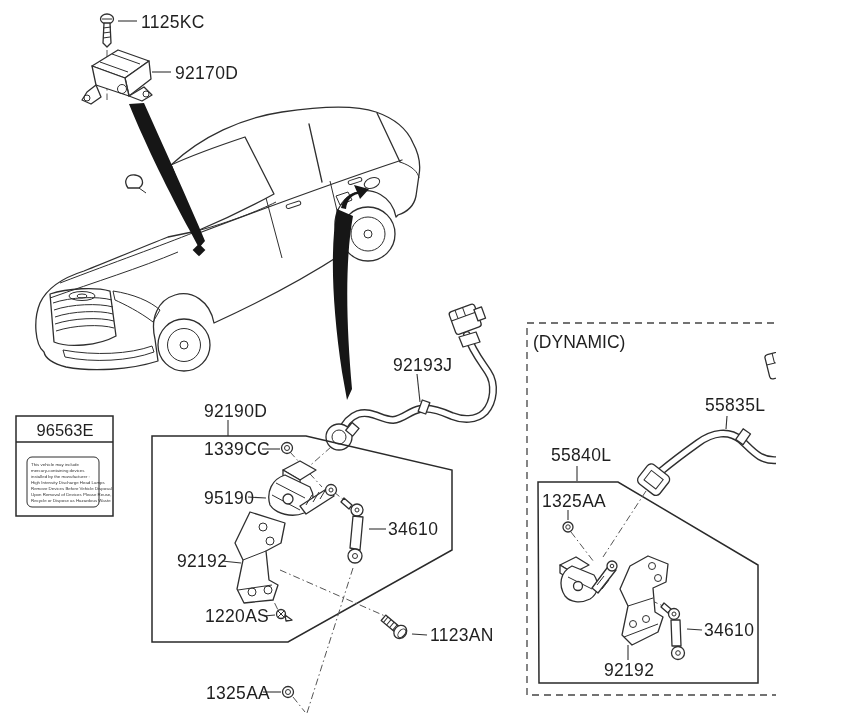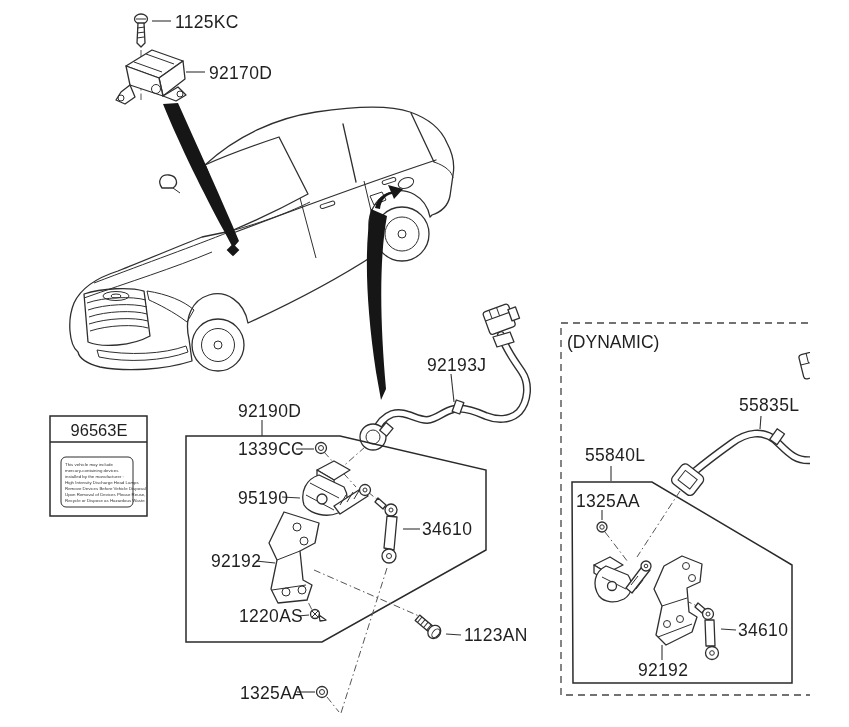--- a/index.html
+++ b/index.html
@@ -1,17 +1,17 @@
 <!DOCTYPE html>
 <html><head>
 <meta charset="utf-8">
 <style>
   html,body{margin:0;padding:0;background:#ffffff;}
   .page{position:relative;width:776px;height:727px;background:#fff;overflow:hidden;
-        font-family:"Liberation Sans", sans-serif;margin-left:34px;}
+        font-family:"Liberation Sans", sans-serif;}
   svg{position:absolute;left:0;top:0;}
   svg text{font-family:"Liberation Sans", sans-serif;fill:#1f1f1f;}
   .part-label{font-size:17.5px;letter-spacing:.3px;}
   .dyn-title{font-size:17.5px;}
   .label-title{font-size:16.5px;}
   .fineprint{font-size:4.4px;fill:#333;}
   .ln{stroke:#2f2f2f;fill:none;stroke-width:1.3;stroke-linecap:round;stroke-linejoin:round;}
   .lnf{stroke:#2f2f2f;fill:#ffffff;stroke-width:1.3;stroke-linejoin:round;}
   .thin{stroke:#2f2f2f;fill:none;stroke-width:1;}
   .leader{stroke:#333;fill:none;stroke-width:1.1;}

